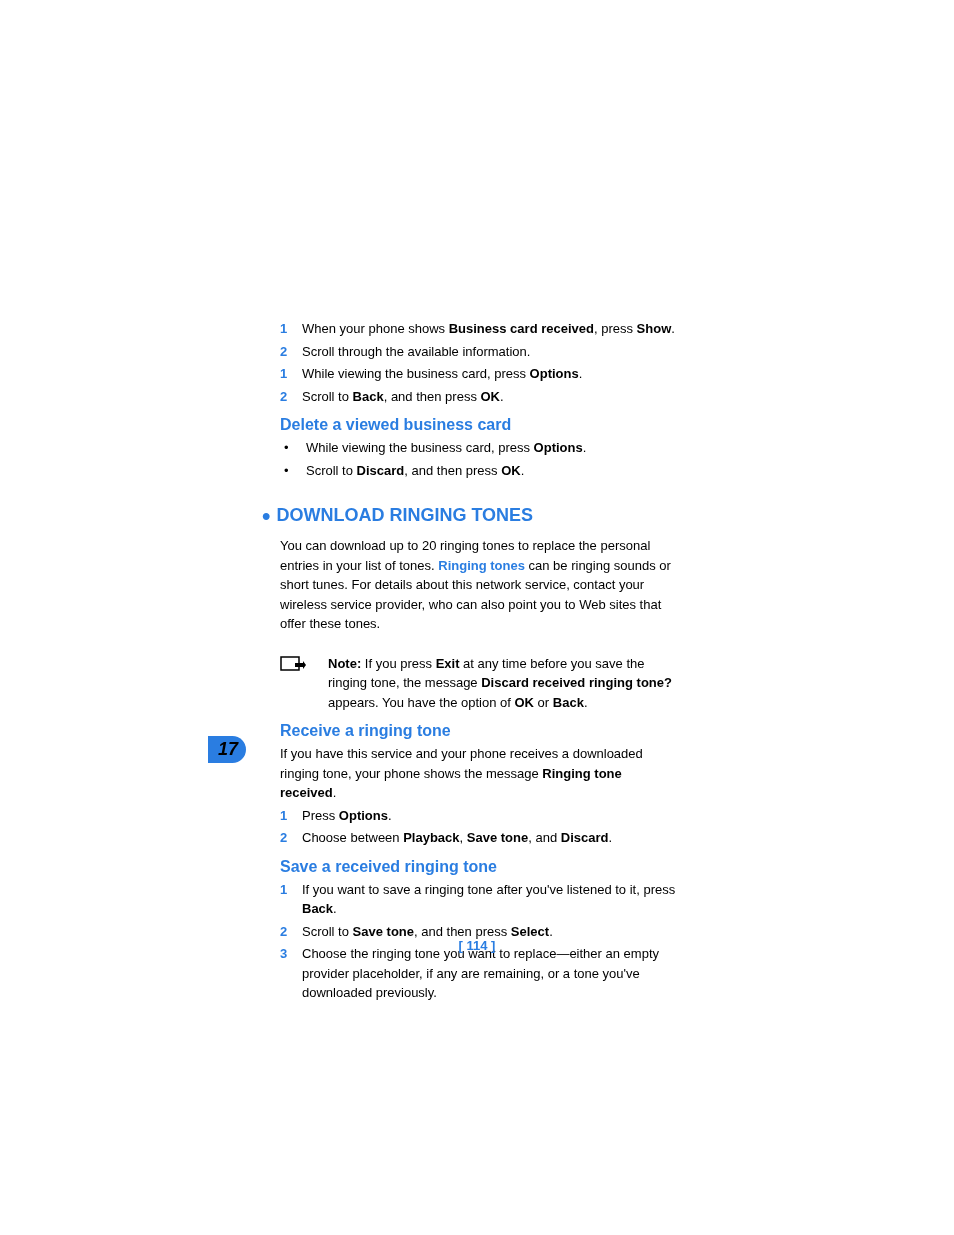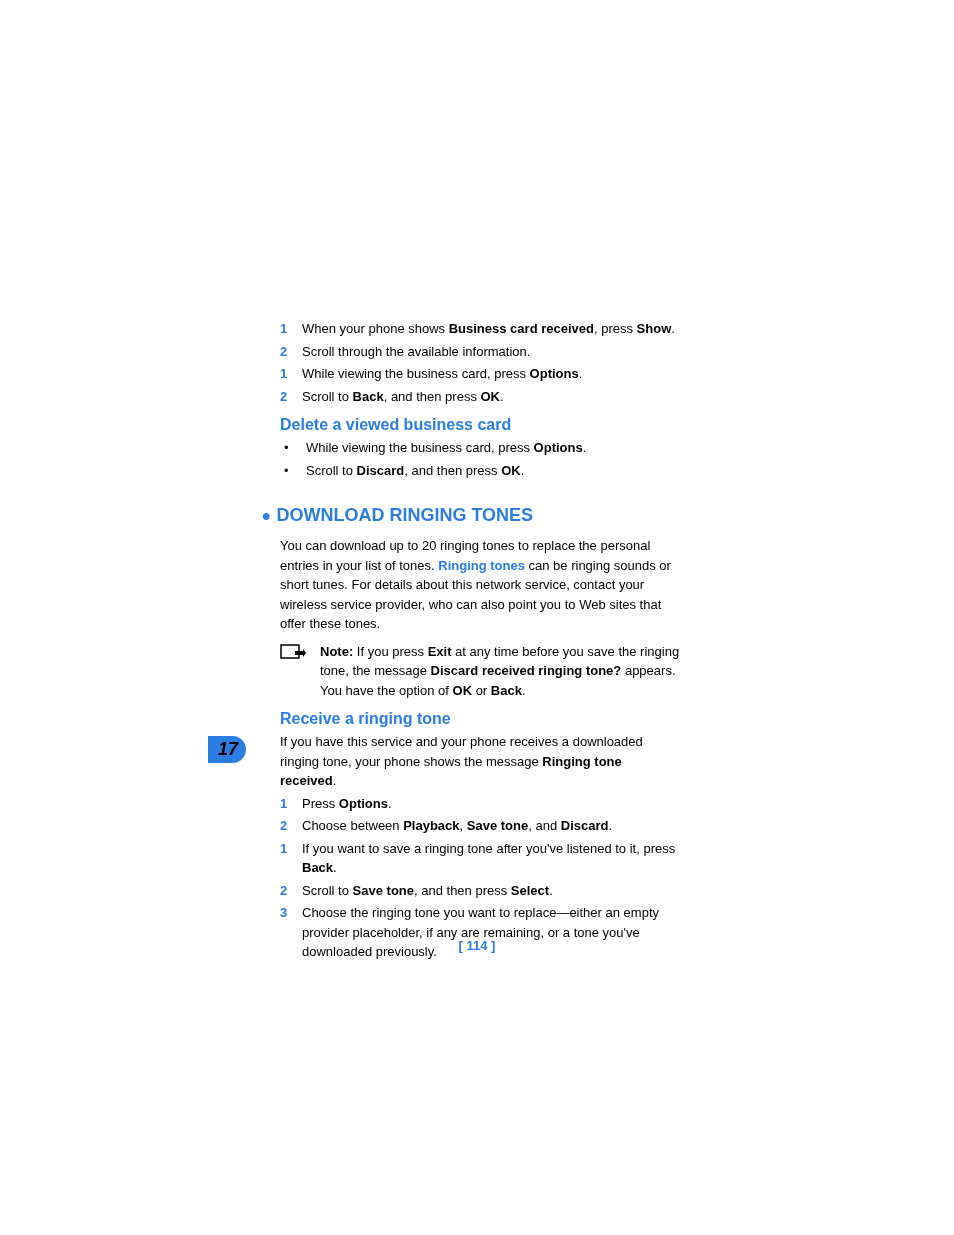--- a/index.html
+++ b/index.html
@@ -78,21 +78,22 @@
   .para {
     line-height: 1.5;
     margin: 1px 0;
   }
   .link {
     color: #2a7de1;
     font-weight: bold;
   }
   .note-block {
     display: flex;
-    margin: 8px 0 8px 0;
+    margin: 20px 0 8px 0;
+    gap: 8px;
   }
   .note-icon {
     width: 40px;
     flex-shrink: 0;
     padding-top: 2px;
   }
   .note-text {
     flex: 1;
     line-height: 1.5;
   }
@@ -182,20 +183,21 @@
       <span>Press </span><b>Options</b><span>.</span>
     </div>
   </div>
   <div class="ol-row">
     <div class="ol-num">2</div>
     <div class="ol-text">
       <span>Choose between </span><b>Playback</b><span>, </span><b>Save tone</b><span>, and </span><b>Discard</b><span>.</span>
     </div>
   </div>
 
+  <div class="subhead">Save a received ringing tone</div>
   <div class="ol-row">
     <div class="ol-num">1</div>
     <div class="ol-text">
       <span>If you want to save a ringing tone after you've listened to it, press </span><b>Back</b><span>.</span>
     </div>
   </div>
   <div class="ol-row">
     <div class="ol-num">2</div>
     <div class="ol-text">
       <span>Scroll to </span><b>Save tone</b><span>, and then press </span><b>Select</b><span>.</span>

